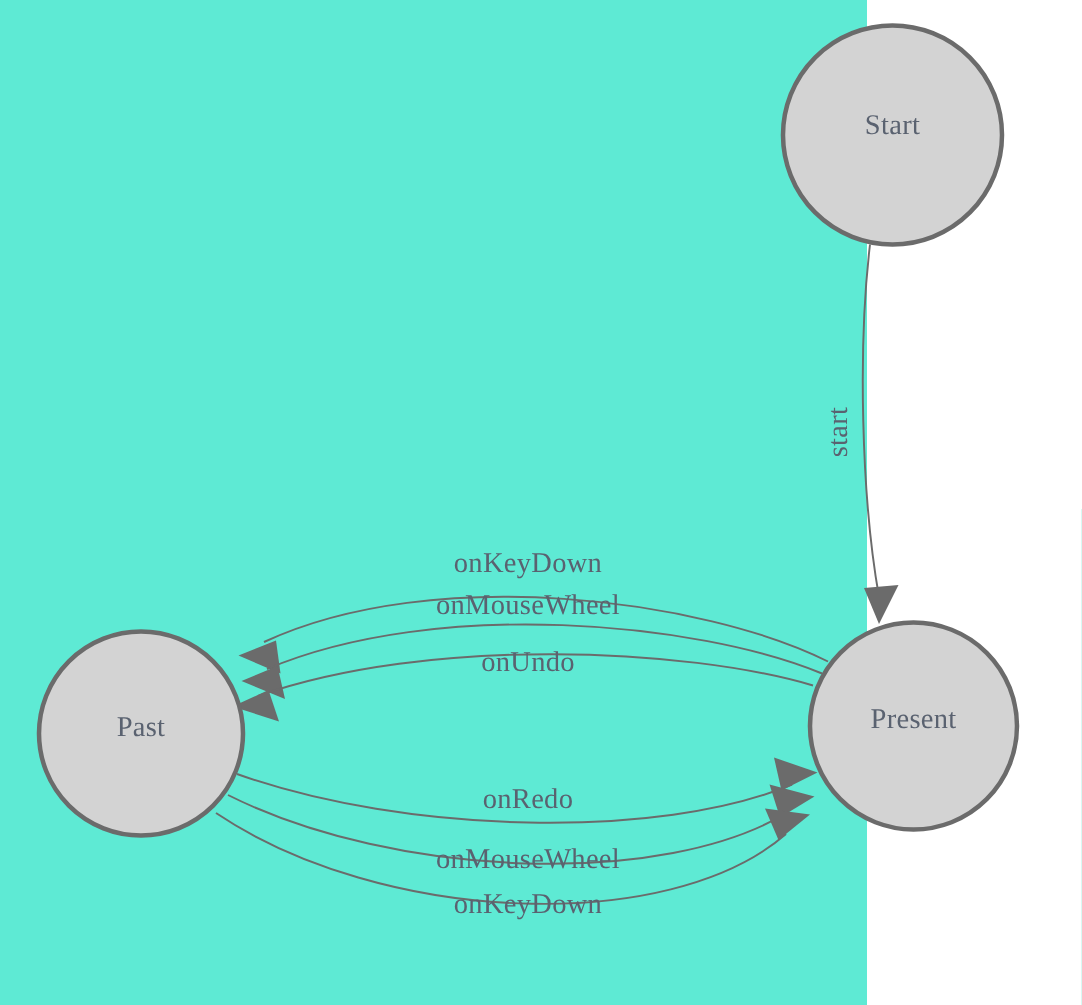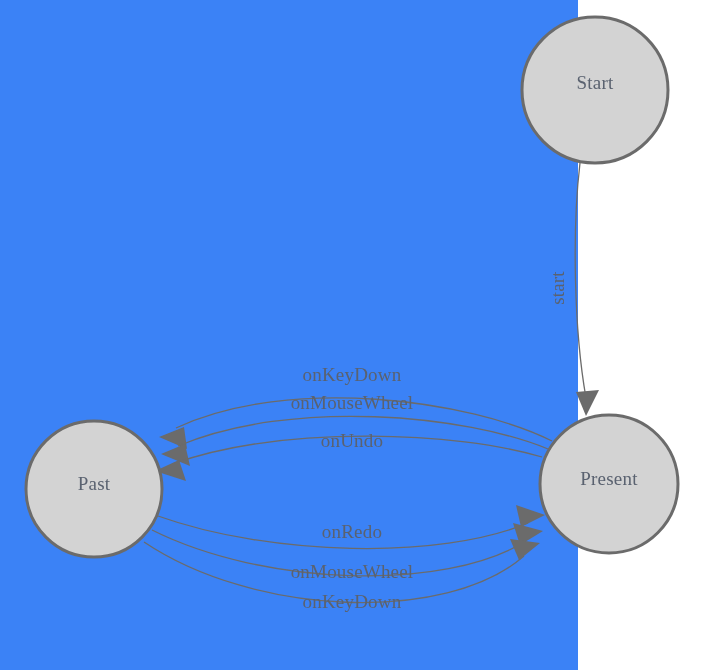--- a/index.html
+++ b/index.html
@@ -10,21 +10,21 @@
   body {
     width: 721px;
     height: 670px;
     overflow: hidden;
     font-family: "Liberation Serif", "DejaVu Serif", serif;
   }
   #diagram-root {
     position: relative;
     width: 578px;
     height: 670px;
-    background: #3b82f6;
+    background: #5eead4;
   }
   svg.graph-canvas {
     position: absolute;
     top: 0;
     left: 0;
     width: 721px;
     height: 670px;
     display: block;
   }
   .node-circle {

